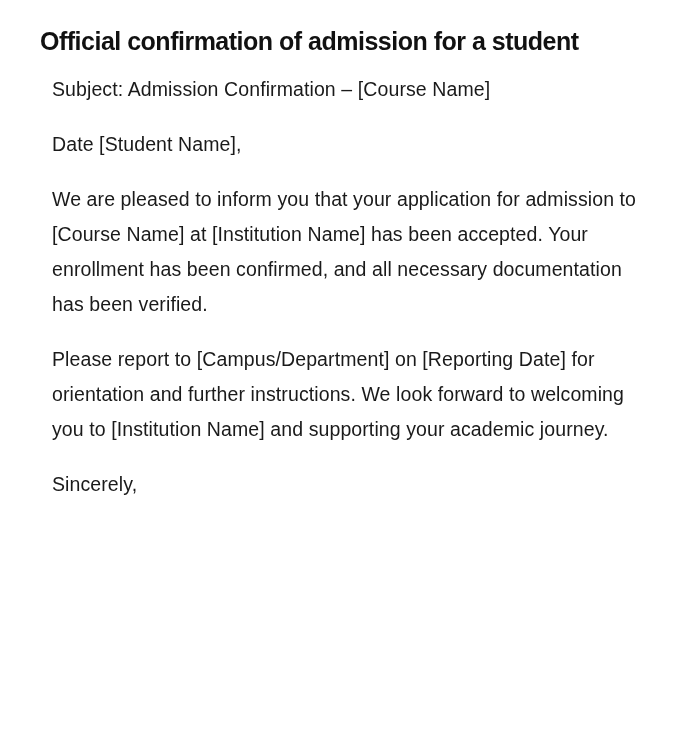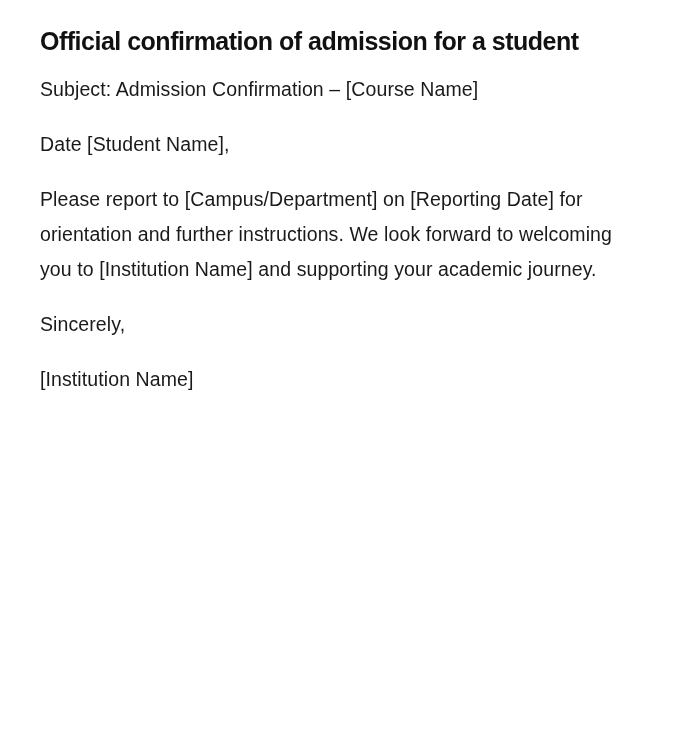--- a/index.html
+++ b/index.html
@@ -14,30 +14,30 @@
   }
   h1 {
     margin: 0 0 14px 0;
     font-size: 25px;
     font-weight: bold;
     letter-spacing: -0.5px;
     line-height: 34px;
     color: #111;
   }
   p {
-    margin: 0 0 20px 0;
+    margin: 0 0 20px 12px;
     font-size: 19.5px;
     line-height: 35px;
     letter-spacing: 0.1px;
   }
   p.single { margin-bottom: 20px; }
 </style>
 </head>
 <body>
 
 <div class="page">
   <h1>Official confirmation of admission for a student</h1>
   <p class="single">Subject: Admission Confirmation – [Course Name]</p>
   <p class="single">Date [Student Name],</p>
+  <p style="width:600px">We are pleased to inform you that your application for admission to [Course Name] at [Institution Name] has been accepted. Your enrollment has been confirmed, and all necessary documentation has been verified.</p>
   <p style="width:600px">Please report to [Campus/Department] on [Reporting Date] for orientation and further instructions. We look forward to welcoming you to [Institution Name] and supporting your academic journey.</p>
   <p class="single">Sincerely,</p>
-  <p class="single">[Institution Name]</p>
 </div>
 
 </body></html>

